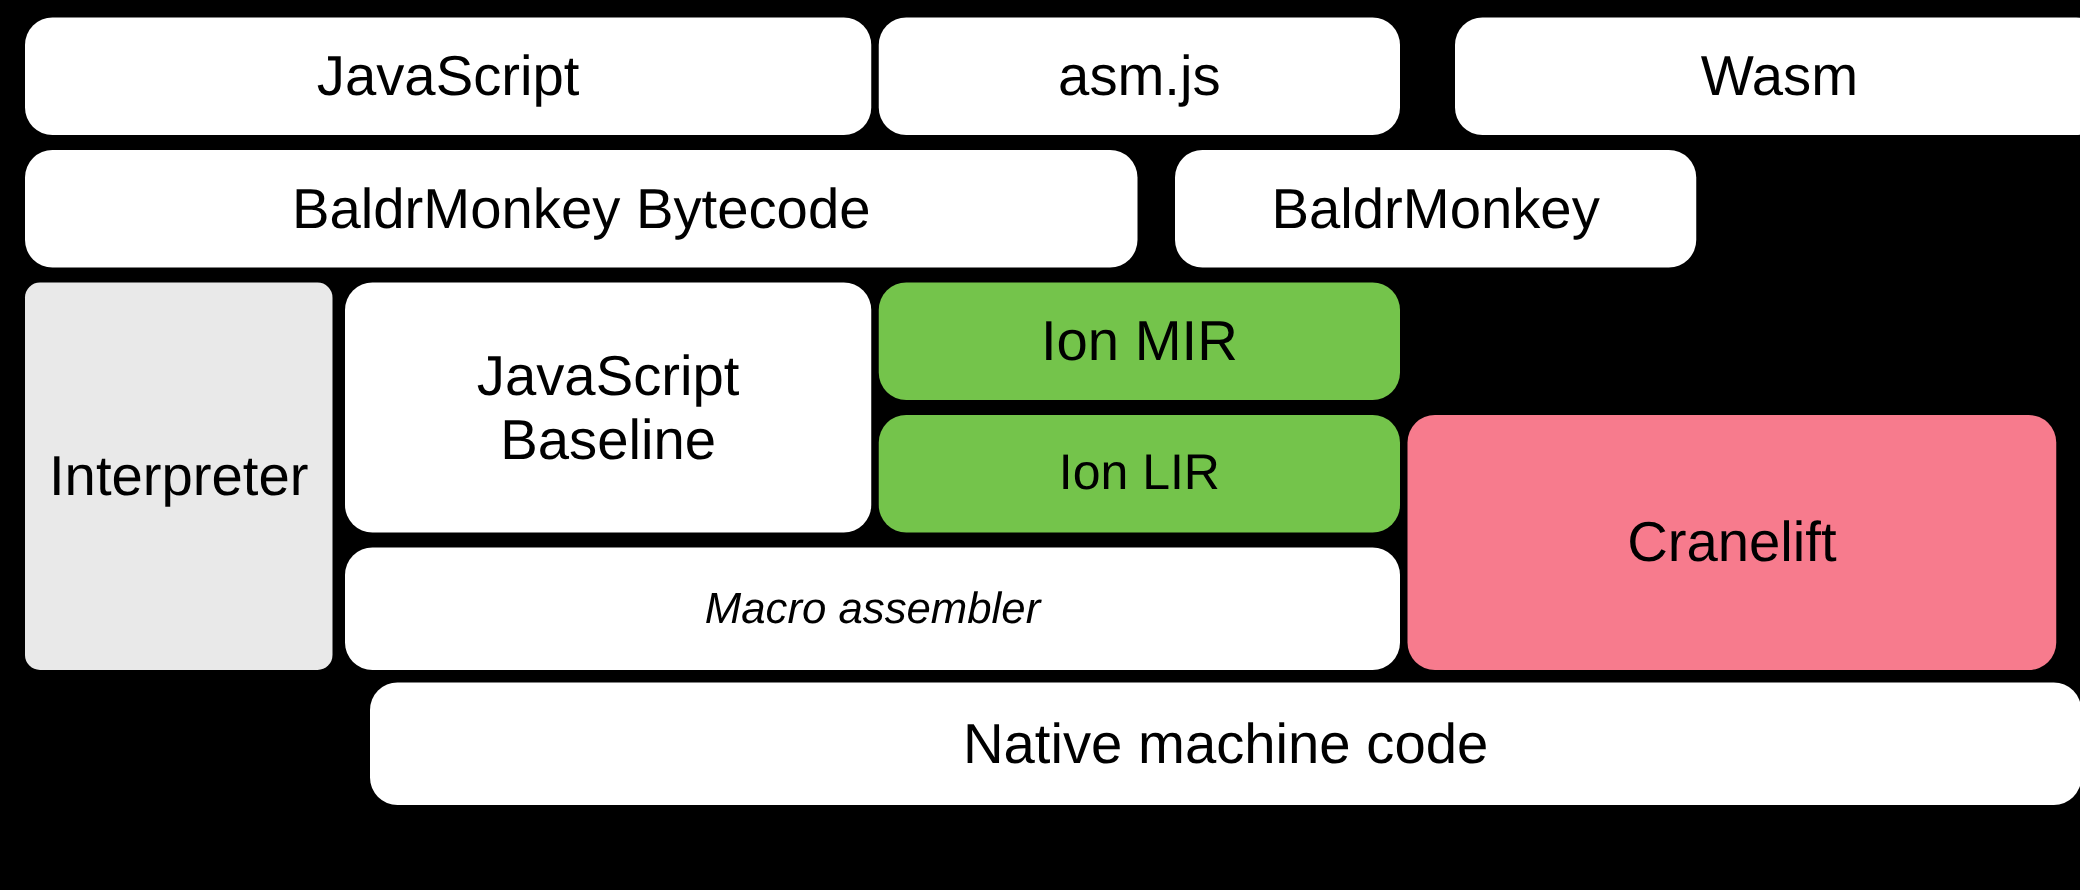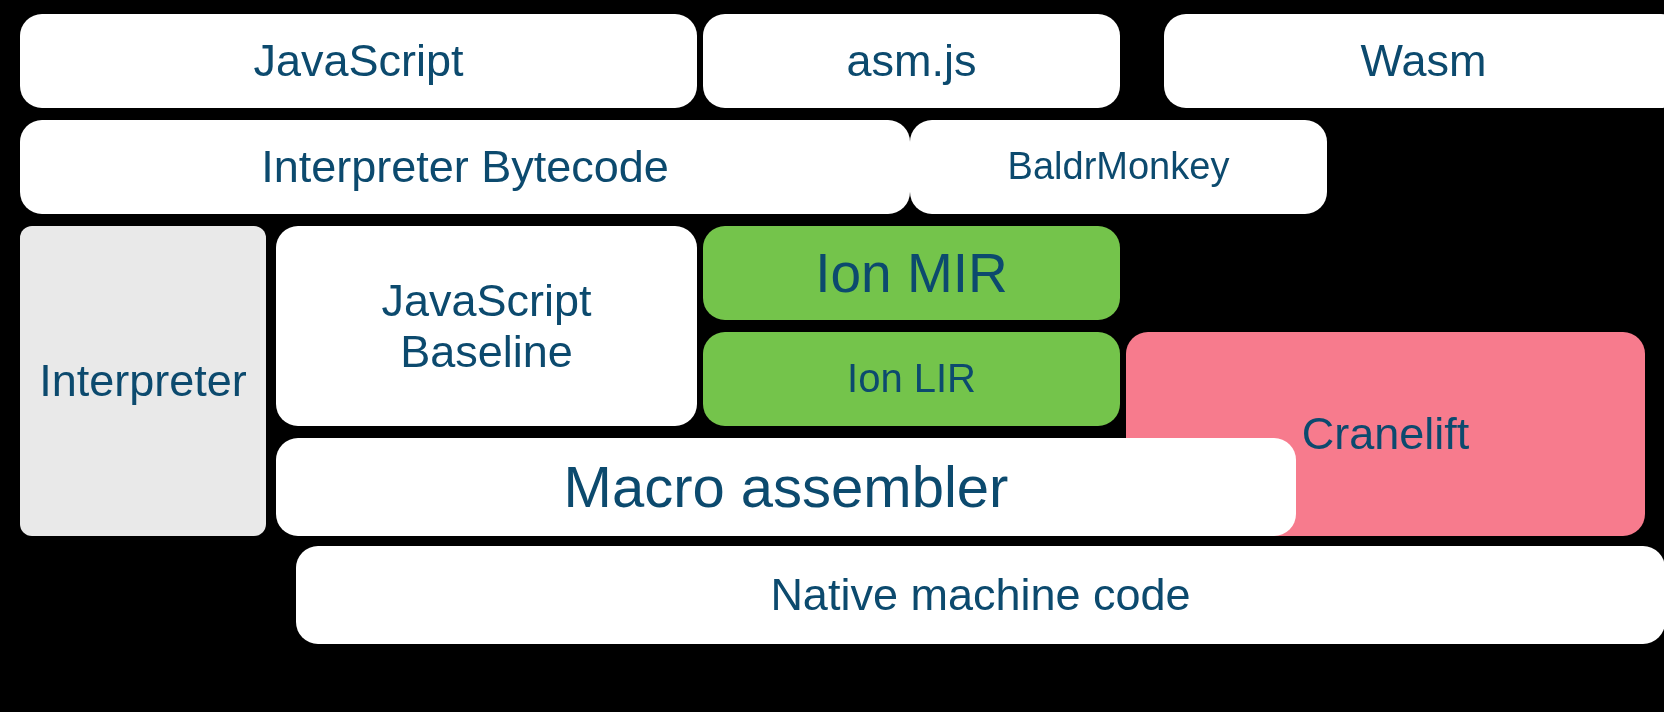--- a/index.html
+++ b/index.html
@@ -16,42 +16,42 @@
     font-family: "Liberation Sans", sans-serif;
   }
   .node {
     position: absolute;
     box-sizing: border-box;
     border-radius: 22px;
     display: flex;
     align-items: center;
     justify-content: center;
     text-align: center;
-    color: #0c4a6e;
+    color: #000000;
     font-family: "Liberation Sans", sans-serif;
     font-weight: 400;
     line-height: 1.14;
     white-space: pre-line;
     user-select: none;
   }
   .fill-white { background: #FFFFFF; }
   .fill-gray  { background: #E9E9E9; }
   .fill-green { background: #74C44B; }
   .fill-pink  { background: #F77B8D; }
 </style>
 </head>
 <body>
 
 <div id="stage" style="background: rgb(0, 0, 0);">
     <div class="node fill-white" style="left: 20px; top: 14px; width: 677px; height: 94px; font-size: 45px;">JavaScript</div>
     <div class="node fill-white" style="left: 703px; top: 14px; width: 417px; height: 94px; font-size: 45px;">asm.js</div>
     <div class="node fill-white" style="left: 1126px; top: 14px; width: 519px; height: 94px; font-size: 45px; margin-left: 38px;">Wasm</div>
-    <div class="node fill-white" style="left: 20px; top: 120px; width: 890px; height: 94px; font-size: 45px;">Interpreter Bytecode</div>
-    <div class="node fill-white" style="left: 910px; top: 120px; width: 417px; height: 94px; font-size: 38px;">BaldrMonkey</div>
+    <div class="node fill-white" style="left: 20px; top: 120px; width: 890px; height: 94px; font-size: 45px;">BaldrMonkey Bytecode</div>
+    <div class="node fill-white" style="left: 940px; top: 120px; width: 417px; height: 94px; font-size: 45px;">BaldrMonkey</div>
     <div class="node fill-gray" style="left: 20px; top: 226px; width: 246px; height: 310px; font-size: 45px; border-radius: 12px;">Interpreter</div>
     <div class="node fill-white" style="left: 276px; top: 226px; width: 421px; height: 200px; font-size: 45px;">JavaScript
 Baseline</div>
-    <div class="node fill-green" style="left: 703px; top: 226px; width: 417px; height: 94px; font-size: 55px;">Ion MIR</div>
+    <div class="node fill-green" style="left: 703px; top: 226px; width: 417px; height: 94px; font-size: 45px;">Ion MIR</div>
     <div class="node fill-green" style="left: 703px; top: 332px; width: 417px; height: 94px; font-size: 40px;">Ion LIR</div>
     <div class="node fill-pink" style="left: 1126px; top: 332px; width: 519px; height: 204px; font-size: 45px;">Cranelift</div>
-    <div class="node fill-white" style="left: 276px; top: 438px; width: 1020px; height: 98px; font-size: 58px;">Macro assembler</div>
+    <div class="node fill-white" style="left: 276px; top: 438px; width: 844px; height: 98px; font-size: 35px; font-style: italic;">Macro assembler</div>
     <div class="node fill-white" style="left: 276px; top: 546px; width: 1369px; height: 98px; font-size: 45px; margin-left: 20px;">Native machine code</div>
   </div>
 
 </body></html>

